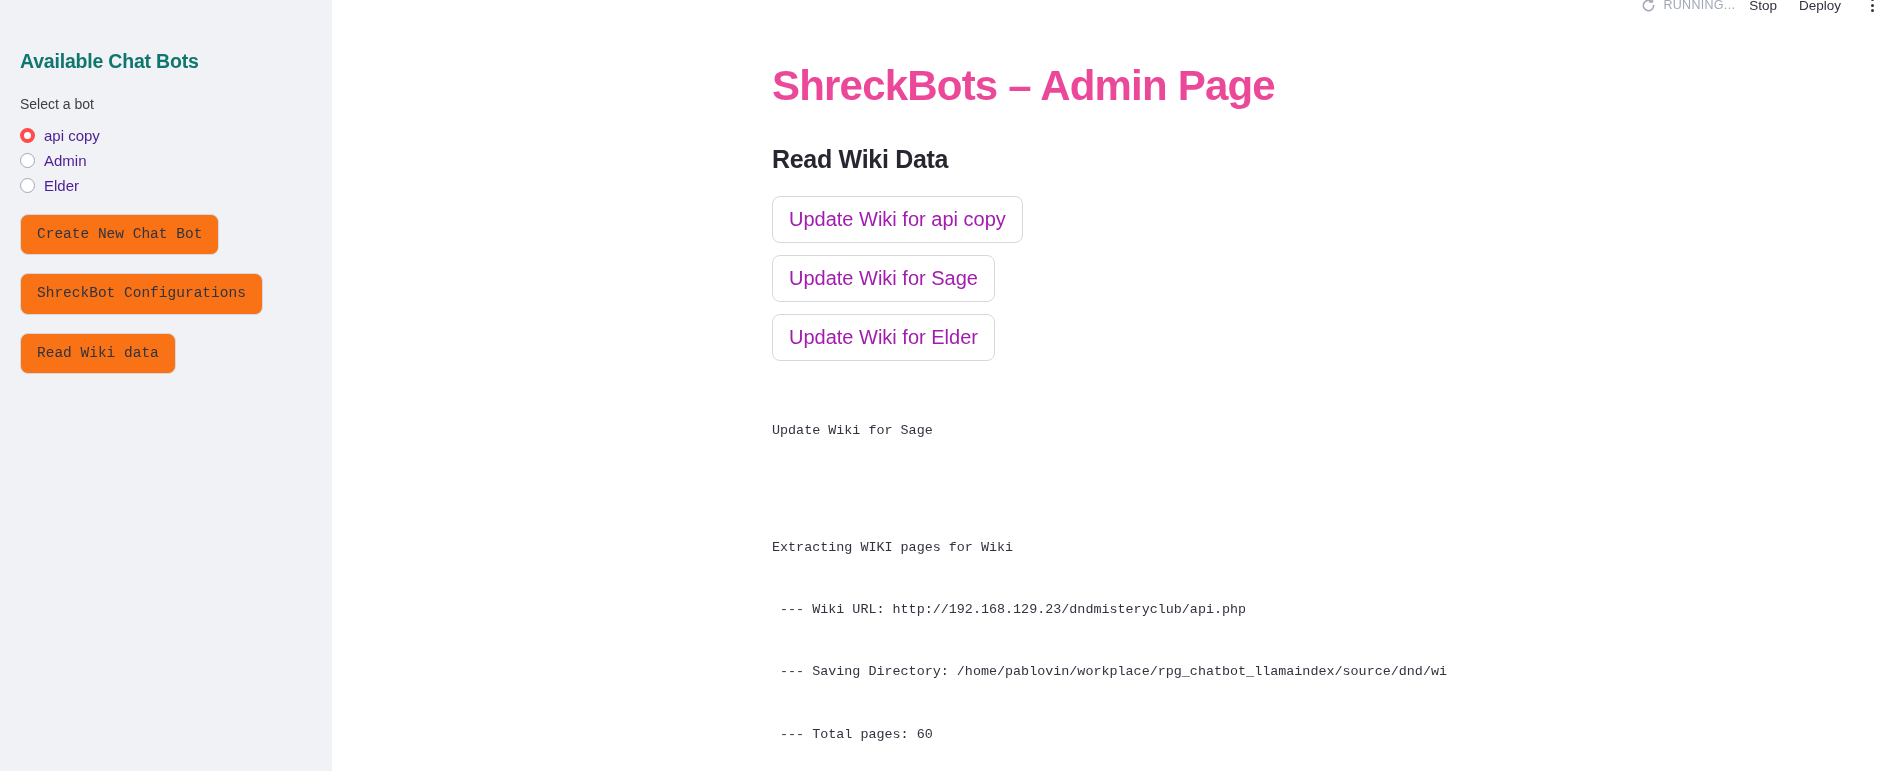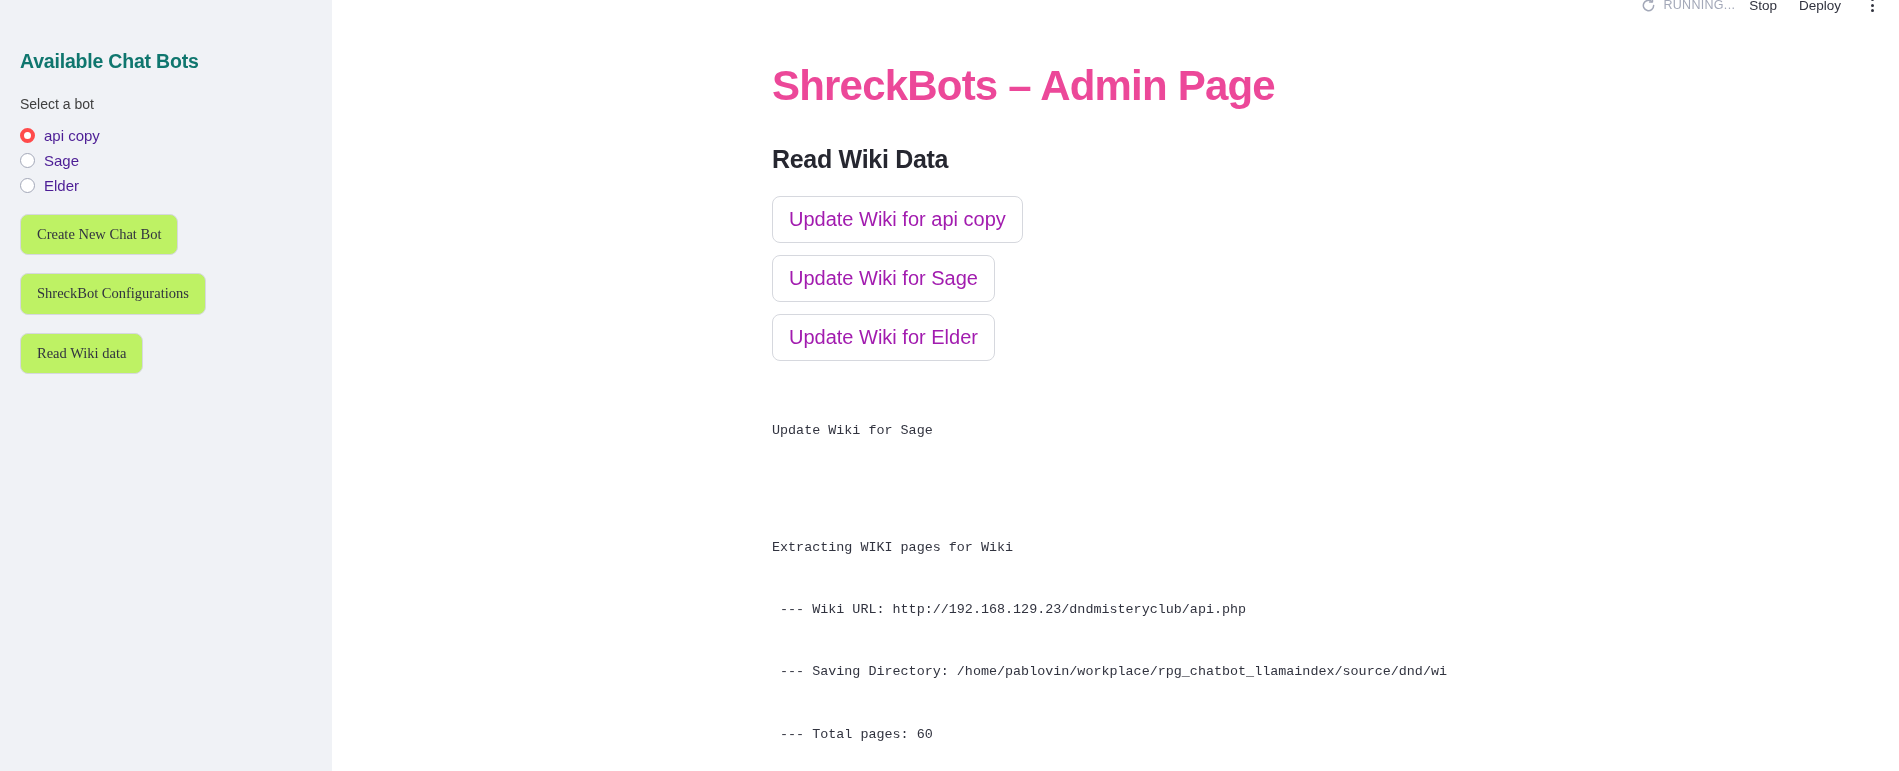--- a/index.html
+++ b/index.html
@@ -79,25 +79,25 @@
   .radio-label {
     font-size: 15px;
     color: #4c1d95;
     line-height: 1;
   }
 
   .sb-btn-wrap { margin-top: 18px; }
 
   .sb-btn {
     display: inline-block;
-    background: #bef264;
+    background: #f97316;
     border: 1px solid #d6d8de;
     border-radius: 8px;
     color: #31333f;
-    font-family: Liberation Serif, serif;
+    font-family: Liberation Mono, monospace;
     font-size: 14.5px;
     line-height: 1;
     padding: 12px 16px 13px 16px;
     cursor: pointer;
     white-space: nowrap;
   }
 
   
   #toolbar {
     position: absolute;
@@ -245,21 +245,21 @@
       <h1 id="sidebar-title">Available Chat Bots</h1>
 
       <div class="radio-group-label">Select a bot</div>
 
       <div class="radio-row selected">
         <span class="radio-mark"></span>
         <span class="radio-label">api copy</span>
       </div>
       <div class="radio-row">
         <span class="radio-mark"></span>
-        <span class="radio-label">Sage</span>
+        <span class="radio-label">Admin</span>
       </div>
       <div class="radio-row">
         <span class="radio-mark"></span>
         <span class="radio-label">Elder</span>
       </div>
 
       <div class="sb-btn-wrap">
         <button class="sb-btn">Create New Chat Bot</button>
       </div>
       <div class="sb-btn-wrap">

